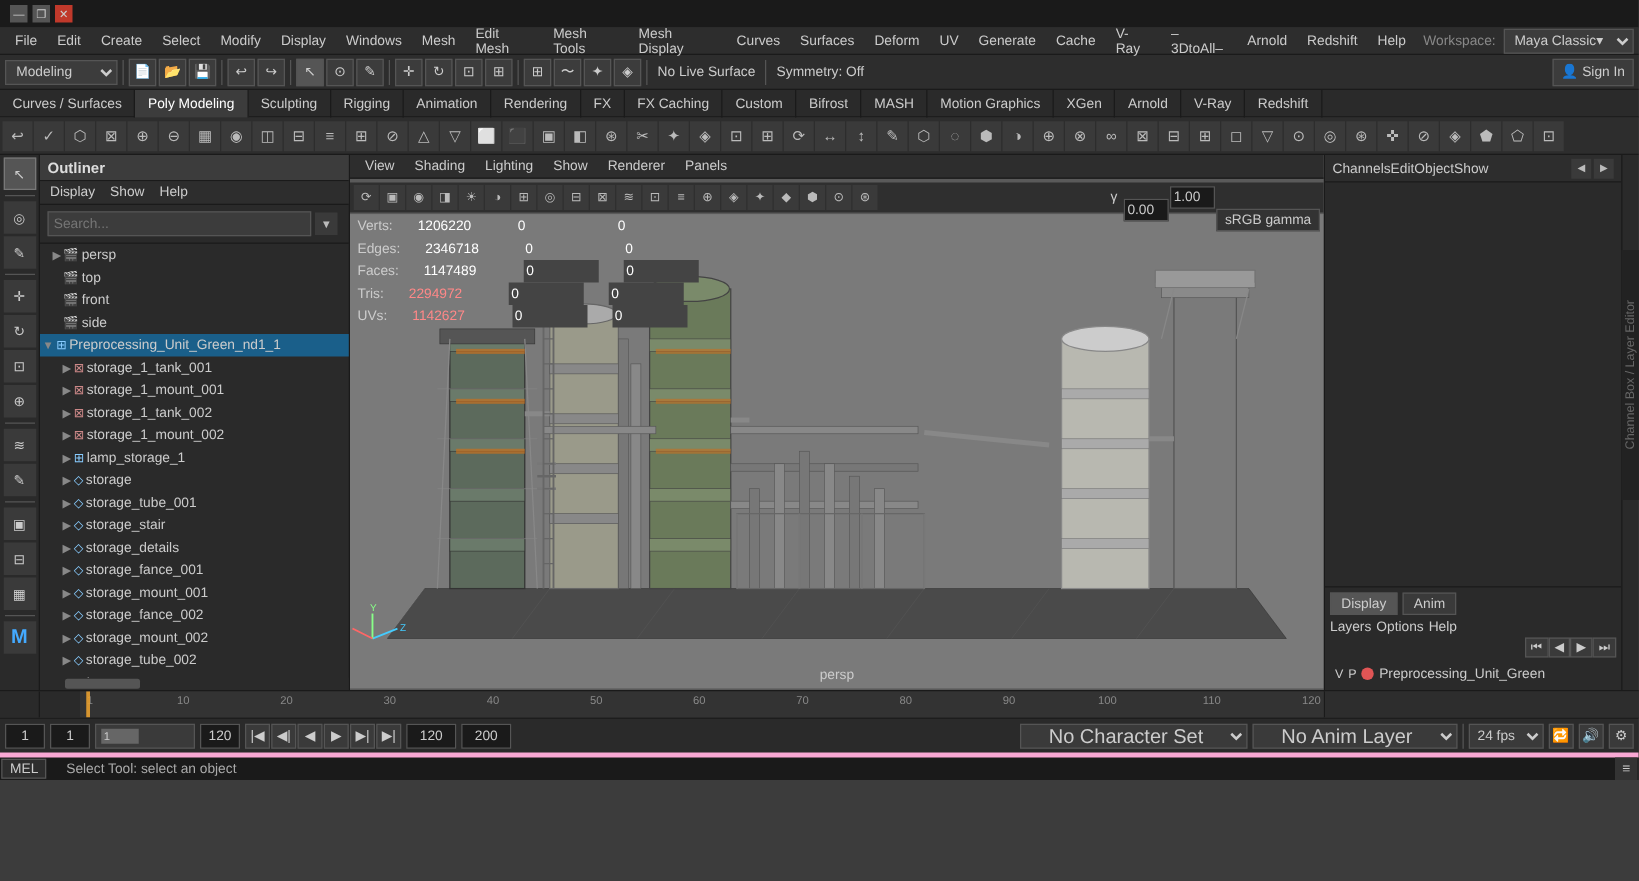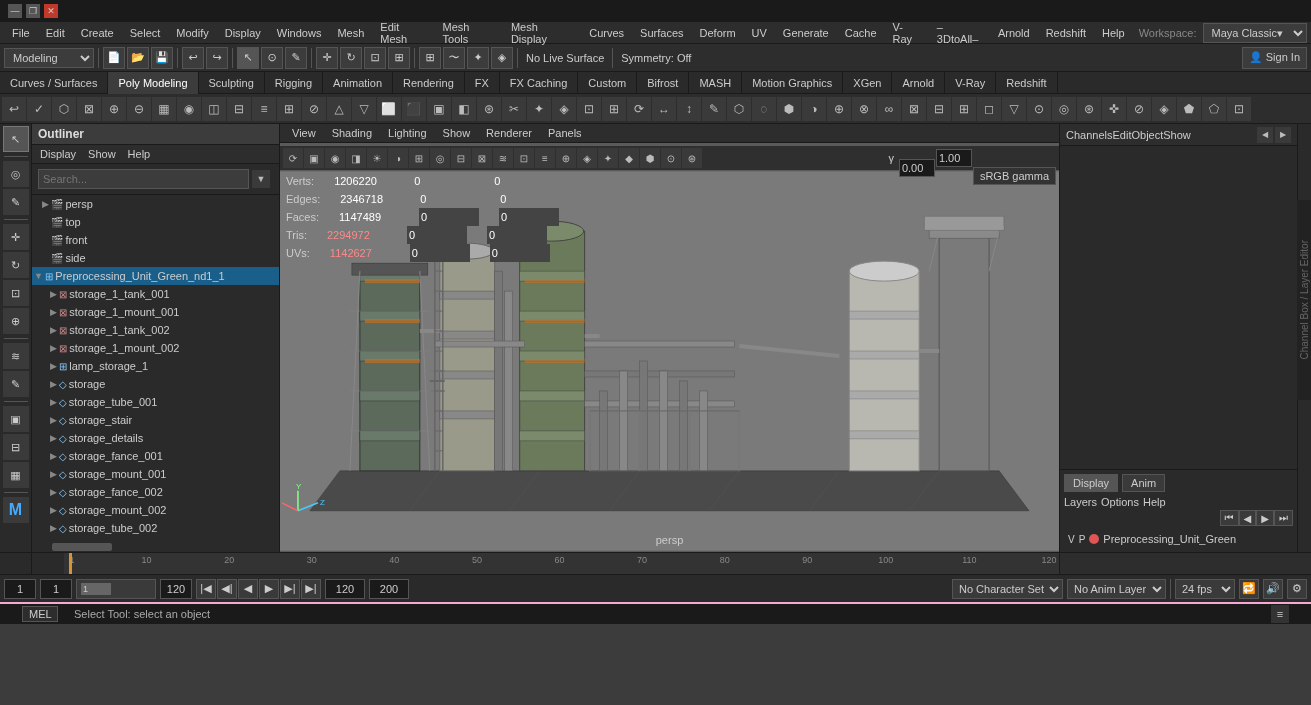--- a/index.html
+++ b/index.html
@@ -449,42 +449,42 @@
       height: 20px;
       font-size: 11px;
       cursor: pointer;
       display: flex; align-items: center; justify-content: center;
     }
     .bc-select {
       background: #3a3a3a;
       border: 1px solid #555;
       color: #ccc;
       height: 20px;
-      font-size: 11px;
-      padding: 0 2px;
+      font-size: 16px;
+      padding: 0 18px;
     }
     #fps-field {
       background: #3a3a3a;
       border: 1px solid #555;
       color: #ccc;
       width: 60px;
       height: 20px;
       font-size: 11px;
       padding: 0 2px;
     }
 
     
     #status-bar {
       background: #1a1a1a;
       height: 22px;
       display: flex;
       align-items: center;
-      padding: 0 22px;
+      padding: 0 1px;
       gap: 16px;
-      border-top: 2px solid #f9a8d4;
+      border-top: 4px solid #f9a8d4;
     }
     #mel-label {
       background: #2d2d2d;
       border: 1px solid #555;
       color: #ccc;
       padding: 1px 6px;
       font-size: 11px;
       width: 36px;
       text-align: center;
     }

